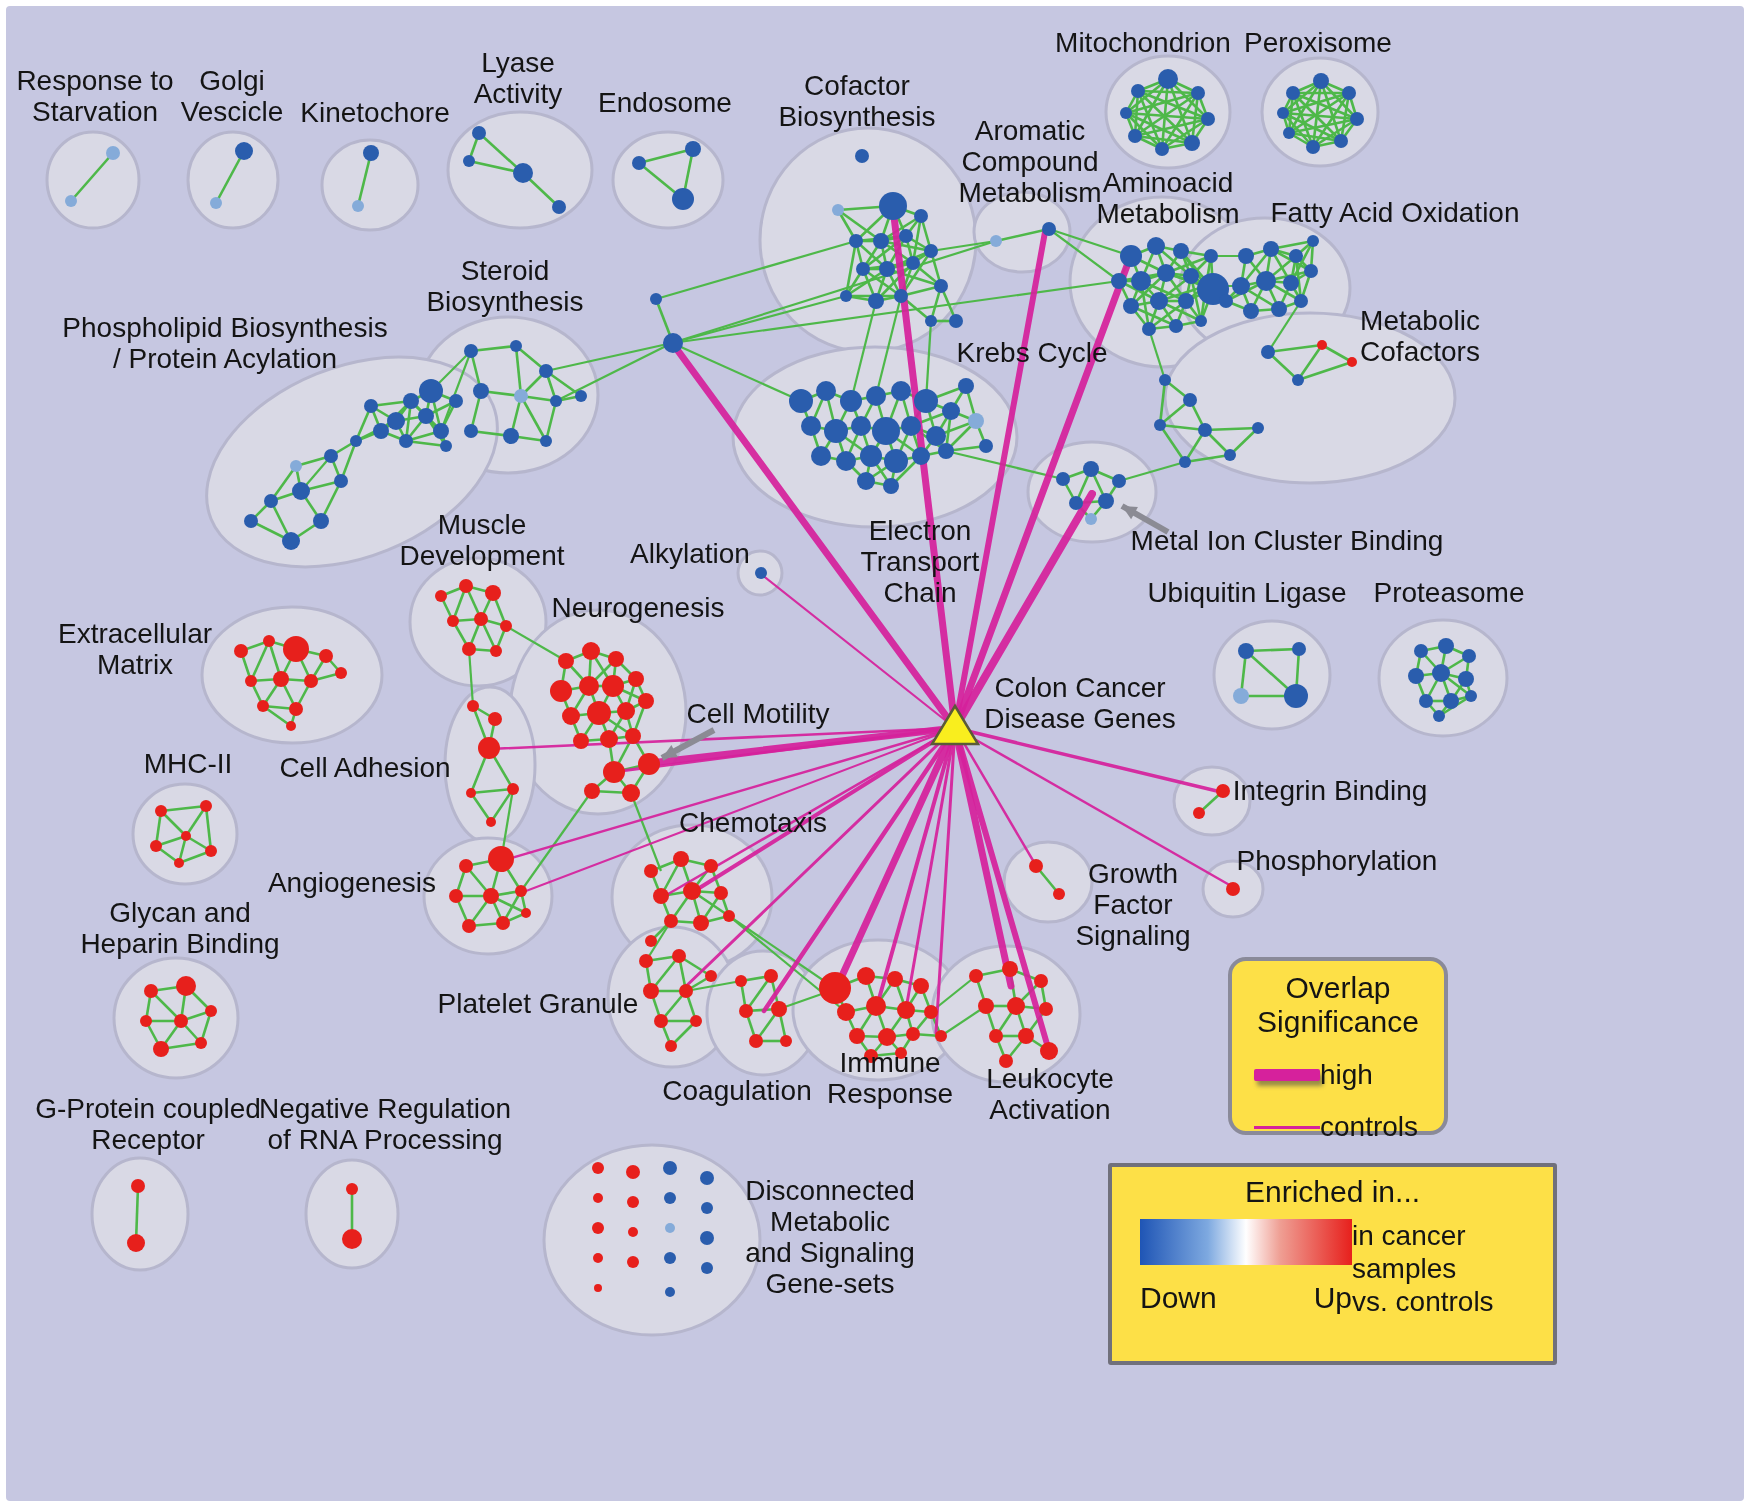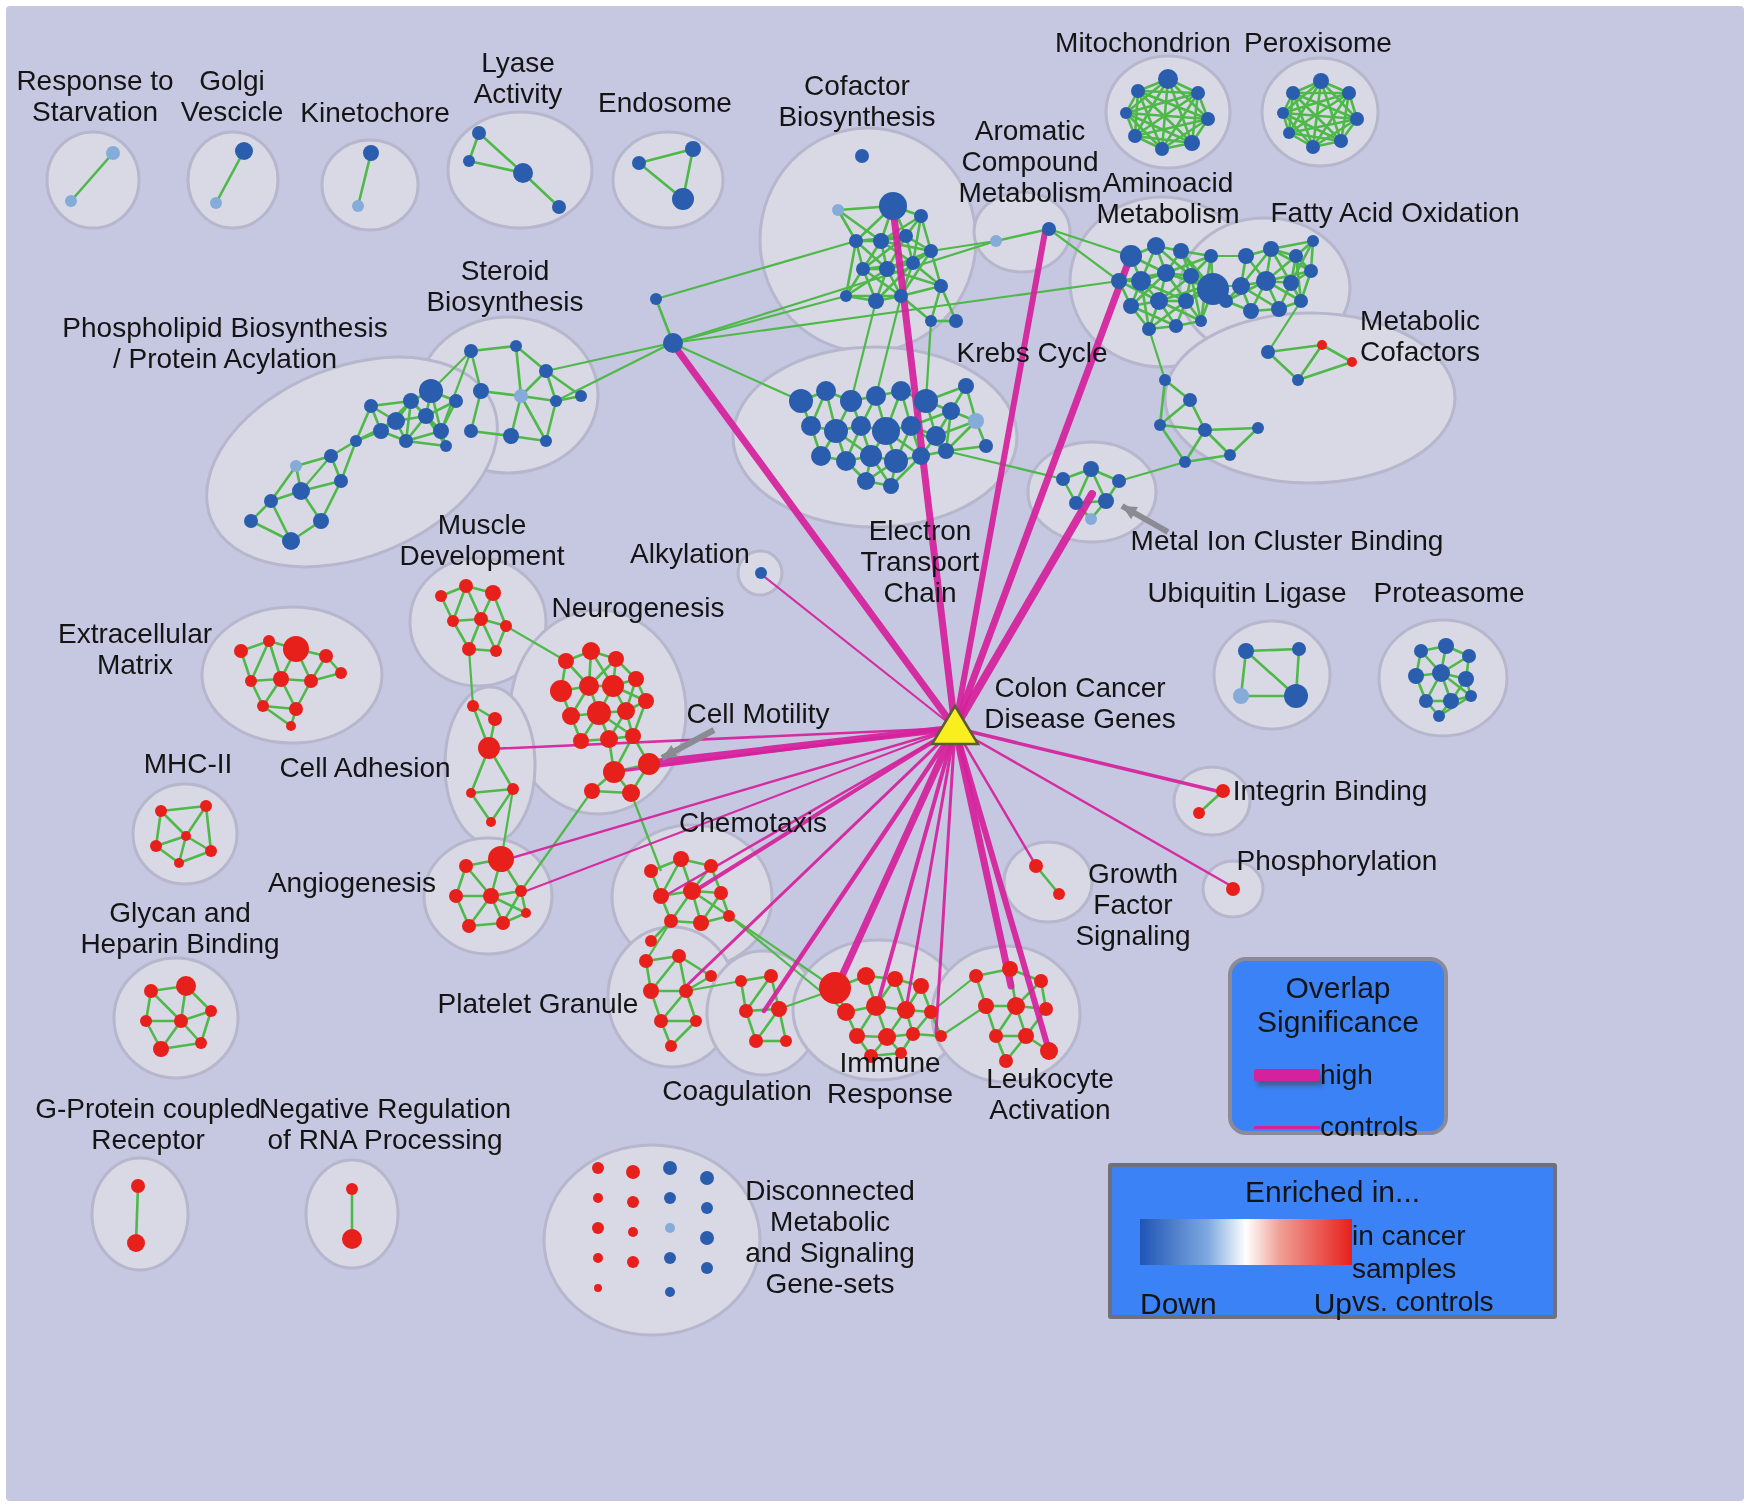--- a/index.html
+++ b/index.html
@@ -1,33 +1,33 @@
 <!DOCTYPE html>
 <html><head>
 <meta charset="utf-8">
 <style>
   html,body{margin:0;padding:0;background:#ffffff;}
   #figure{position:relative;width:1750px;height:1507px;background:#ffffff;overflow:hidden;
           font-family:"Liberation Sans",sans-serif;}
   #net{position:absolute;left:0;top:0;}
   #net text{font-family:"Liberation Sans",sans-serif;}
-  .legend-box{position:absolute;box-sizing:border-box;background:#3b82f6;color:#141414;}
+  .legend-box{position:absolute;box-sizing:border-box;background:#fde047;color:#141414;}
   .legend-overlap{left:1228px;top:957px;width:220px;height:178px;border:4px solid #8a8a99;border-radius:18px;}
   .legend-title{font-size:30px;line-height:34px;text-align:center;margin-top:10px;white-space:pre-line;}
   .legend-row{display:flex;align-items:center;margin:20px 0 0 22px;}
   .swatch-high{width:66px;height:12px;background:#d6219c;border-radius:2px;box-shadow:3px 5px 4px rgba(70,70,70,0.55);flex:0 0 auto;}
   .swatch-moderate{width:66px;height:3px;background:#d6219c;flex:0 0 auto;}
   .legend-row .lab{font-size:28px;}
-  .legend-enriched{left:1108px;top:1163px;width:449px;height:156px;border:4px solid #70707b;border-radius:3px;}
+  .legend-enriched{left:1108px;top:1163px;width:449px;height:202px;border:4px solid #70707b;border-radius:3px;}
   .enr-title{font-size:30px;text-align:center;margin-top:8px;}
   .enr-body{display:flex;padding:10px 16px 0 28px;}
   .grad-col{width:212px;}
   .gradient-bar{height:46px;width:212px;
     background:linear-gradient(to right,#1f55b5 0%,#7ea9e0 32%,#ffffff 50%,#ef9f94 66%,#e7201c 100%);}
-  .grad-labels{display:flex;justify-content:space-between;font-size:30px;margin-top:22px;align-items:flex-end;}
+  .grad-labels{display:flex;justify-content:space-between;font-size:30px;margin-top:16px;align-items:flex-end;}
   .enr-note{flex:1;text-align:left;font-size:28px;line-height:33px;white-space:pre-line;margin-top:0px;}
 </style>
 </head>
 <body>
 
 <div id="figure">
   <svg id="net" width="1750" height="1507" viewBox="0 0 1750 1507">
     <rect x="6" y="6" width="1738" height="1495" rx="4" fill="#c6c7e1"></rect>
   <g>
         <ellipse cx="93" cy="180" rx="46" ry="48" fill="#d9d9e5" stroke="#b6b6cd" stroke-width="3"></ellipse>

